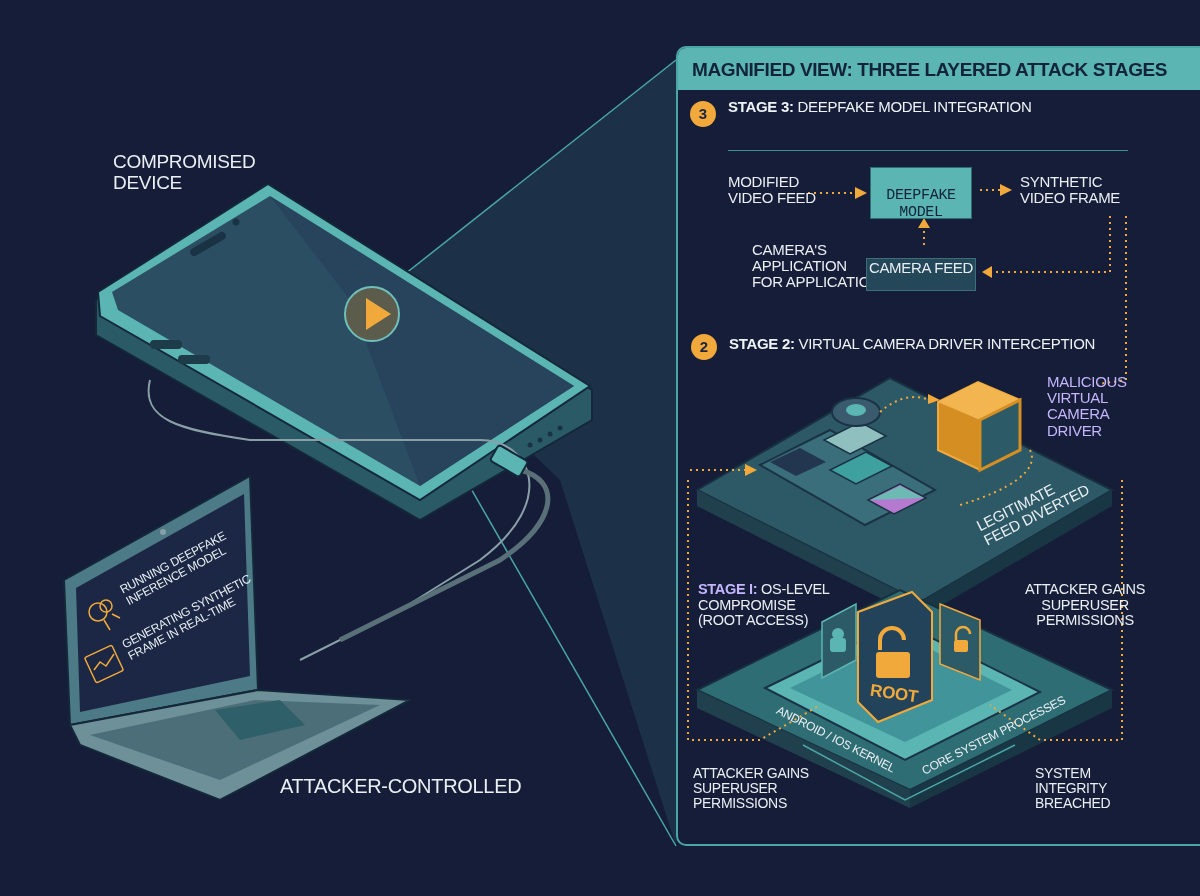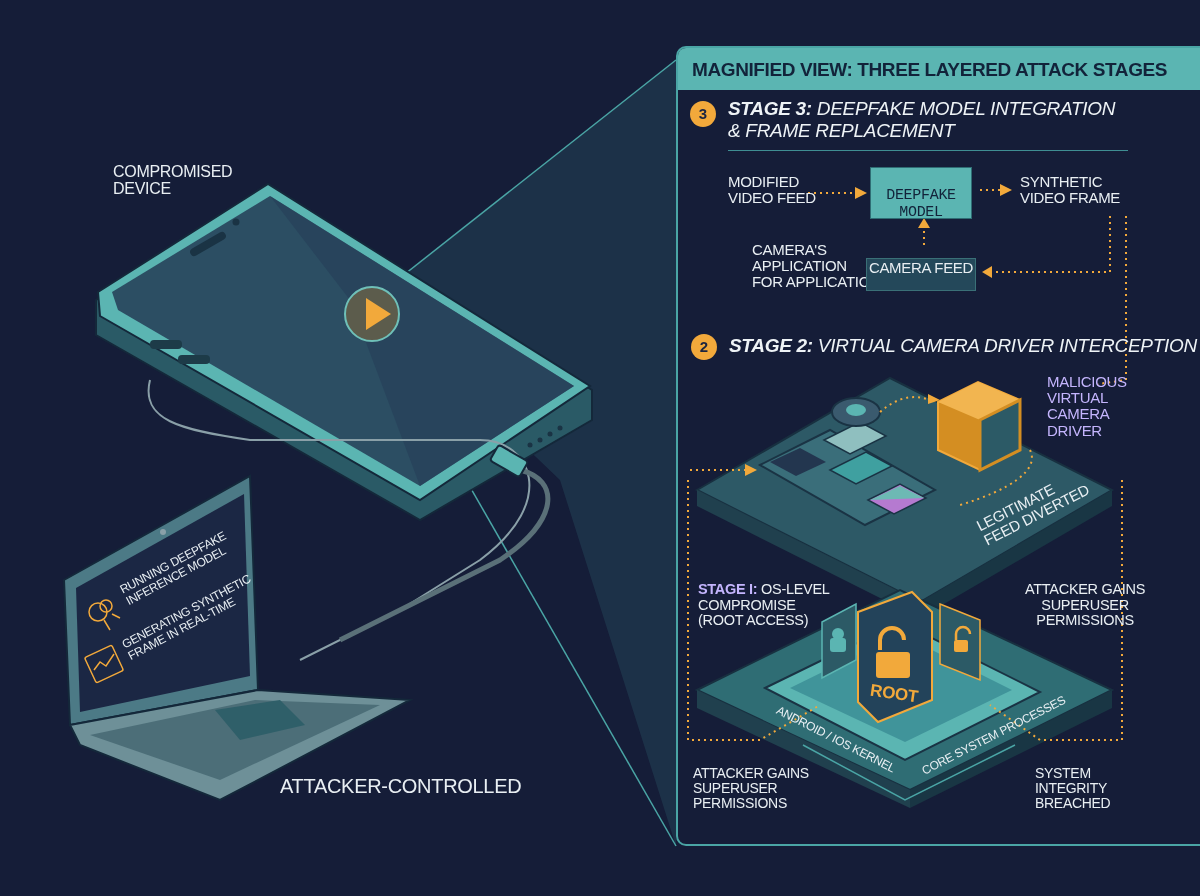--- a/index.html
+++ b/index.html
@@ -20,21 +20,21 @@
   .panel {
     position: absolute; left: 676px; top: 46px; width: 566px; height: 800px;
     border: 2px solid #4aa5a5; border-radius: 10px; background: #182342;
     overflow: hidden;
   }
   .panel-header {
     position: absolute; left: 0; top: 0; width: 100%; height: 42px;
     background: #5bb5b2; color: #12233a; font-weight: 700; font-size: 19px;
     padding: 11px 0 0 14px; letter-spacing: -0.4px;
   }
-  .stage-heading { position: absolute; font-size: 19px; color: #eef3f6; line-height: 1.15; font-style: italic; }
+  .stage-heading { position: absolute; font-size: 15px; color: #eef3f6; line-height: 1.15; }
   .stage-heading b { font-weight: 700; }
   .badge {
     position: absolute; width: 26px; height: 26px; border-radius: 50%;
     background: #f2a93b; color: #1a2440; font-weight: 700; font-size: 15px;
     text-align: center; line-height: 26px;
   }
   .rule { position: absolute; height: 1px; background: #3f8e93; }
   .box-model {
     position: absolute; background: #5bb5b2; color: #12233a; text-align: center;
     font-size: 15px; line-height: 1.1; padding-top: 20px; border: 1px solid #2f6d74; font-family: Liberation Mono, monospace;
@@ -158,21 +158,21 @@
     <polygon points="1000,184 1012,190 1000,196"></polygon>
     <polygon points="918,228 924,218 930,228"></polygon>
     <polygon points="992,266 982,272 992,278"></polygon>
     <polygon points="928,394 940,400 928,404"></polygon>
     <polygon points="745,464 757,470 745,476"></polygon>
   </g>
 
   <path d="M803,745 L905,800 L1015,745" fill="none" stroke="#4aa5a5" stroke-width="1.5"></path>
 </svg>
 
-<div class="abs label-white cond" style="left:113px;top:163px;font-size:16px;">
+<div class="abs label-white cond" style="left:113px;top:152px;font-size:19px;">
   <div>COMPROMISED</div>
   <div>DEVICE</div>
 </div>
 <div class="abs label-white cond" style="left:280px;top:776px;font-size:20px;">
   <div>ATTACKER-CONTROLLED</div>
 </div>
 <div class="abs label-white cond" style="left:118px;top:585px;font-size:12px;transform:rotate(-28deg);transform-origin:left top;">
   <div>RUNNING DEEPFAKE</div>
   <div>INFERENCE MODEL</div>
 </div>
@@ -182,21 +182,20 @@
 </div>
 
 <div class="panel" style="background:transparent;">
   <div class="panel-header cond">MAGNIFIED VIEW: THREE LAYERED ATTACK STAGES</div>
 </div>
 
 <div class="badge" style="left:690px;top:101px;">3</div>
 <div class="stage-heading cond" style="left:728px;top:98px;">
   <b>STAGE 3:</b>
   <span>DEEPFAKE MODEL INTEGRATION</span><br>
-  <span>&amp; FRAME REPLACEMENT</span>
 </div>
 <div class="rule" style="left:728px;top:150px;width:400px;"></div>
 
 <div class="abs label-white cond" style="left:728px;top:174px;font-size:15px;">
   <div>MODIFIED</div>
   <div>VIDEO FEED</div>
 </div>
 <div class="box-model cond" style="left:870px;top:167px;width:102px;height:52px;">
   <div>DEEPFAKE</div>
   <div>MODEL</div>

